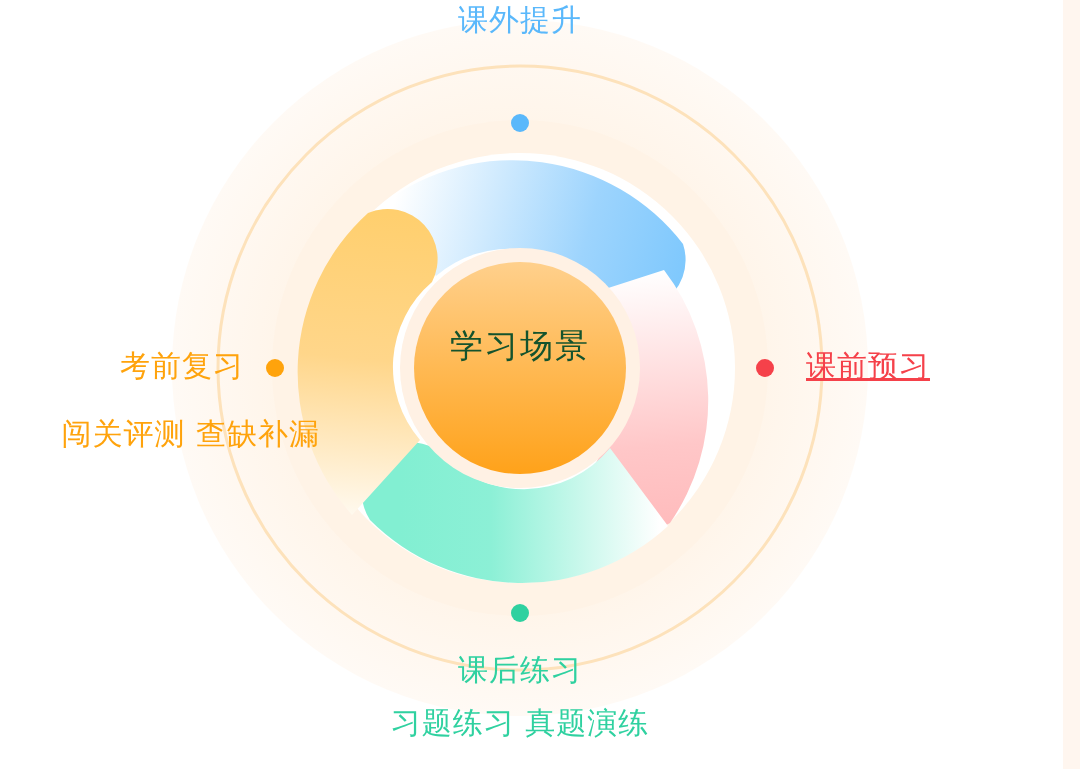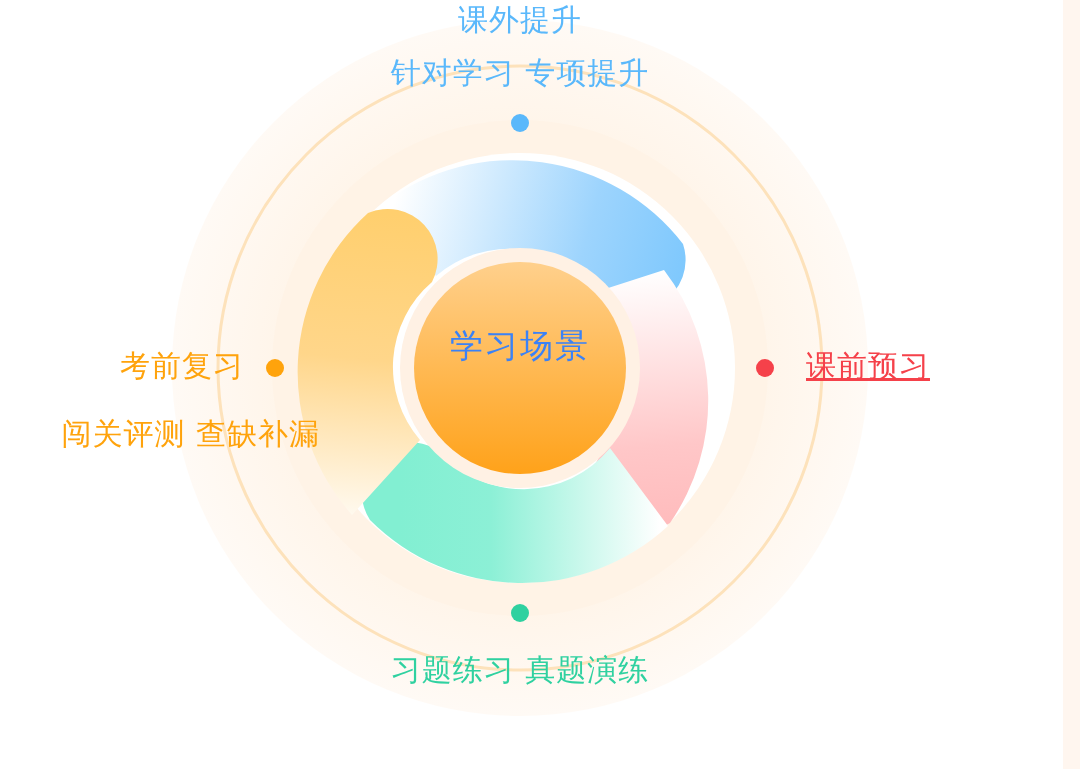--- a/index.html
+++ b/index.html
@@ -13,21 +13,21 @@
     background: #fff6ef;
   }
   svg.diagram { position: absolute; left: 0; top: 0; }
   .label {
     position: absolute; font-size: 30px; line-height: 44px; white-space: nowrap;
     letter-spacing: 1px;
   }
   .label .line { display: block; }
   .center-text {
     position: absolute; left: 420px; top: 318px; width: 200px; text-align: center;
-    color: #3b82f6; font-size: 33px; line-height: 56px; letter-spacing: 2px;
+    color: #14532d; font-size: 33px; line-height: 56px; letter-spacing: 2px;
   }
   .top-label { left: 370px; top: -2px; width: 300px; text-align: center; }
   .left-label { left: 4px; top: 344px; width: 316px; text-align: right; }
   .right-label { left: 724px; top: 344px; width: 320px; text-align: left; }
   .bottom-label { left: 370px; top: 648px; width: 300px; text-align: center; }
   .right-label .line:first-child { padding-left: 82px; text-decoration: underline; }
   .left-label .line:first-child { padding-right: 76px; }
   .dot { position: absolute; width: 18px; height: 18px; border-radius: 50%; }
 </style>
 </head>
@@ -107,27 +107,27 @@
   <span class="line" style="display:block">学习场景</span>
 </div>
 
 <div class="dot" style="left:511px; top:114px; background:#5ab8fb;"></div>
 <div class="dot" style="left:756px; top:359px; background:#f5414a;"></div>
 <div class="dot" style="left:511px; top:604px; background:#2fd1a0;"></div>
 <div class="dot" style="left:266px; top:359px; background:#ffa30c;"></div>
 
 <div class="label top-label" style="color:#5ab8fb;">
   <span class="line">课外提升</span>
-  <span class="line" style="margin-top:9px">针对学习 专项提升</span>
 </div>
 
 <div class="label right-label" style="color:#f5414a;">
   <span class="line">课前预习</span>
 </div>
 
 <div class="label bottom-label" style="color:#2fd1a0;">
-  <span class="line" style="">习题练习 真题演练</span>
+  <span class="line">课后练习</span>
+  <span class="line" style="margin-top:9px">习题练习 真题演练</span>
 </div>
 
 <div class="label left-label" style="color:#ffa30c;">
   <span class="line">考前复习</span>
   <span class="line" style="margin-top:24px">闯关评测 查缺补漏</span>
 </div>
 
 </body></html>

